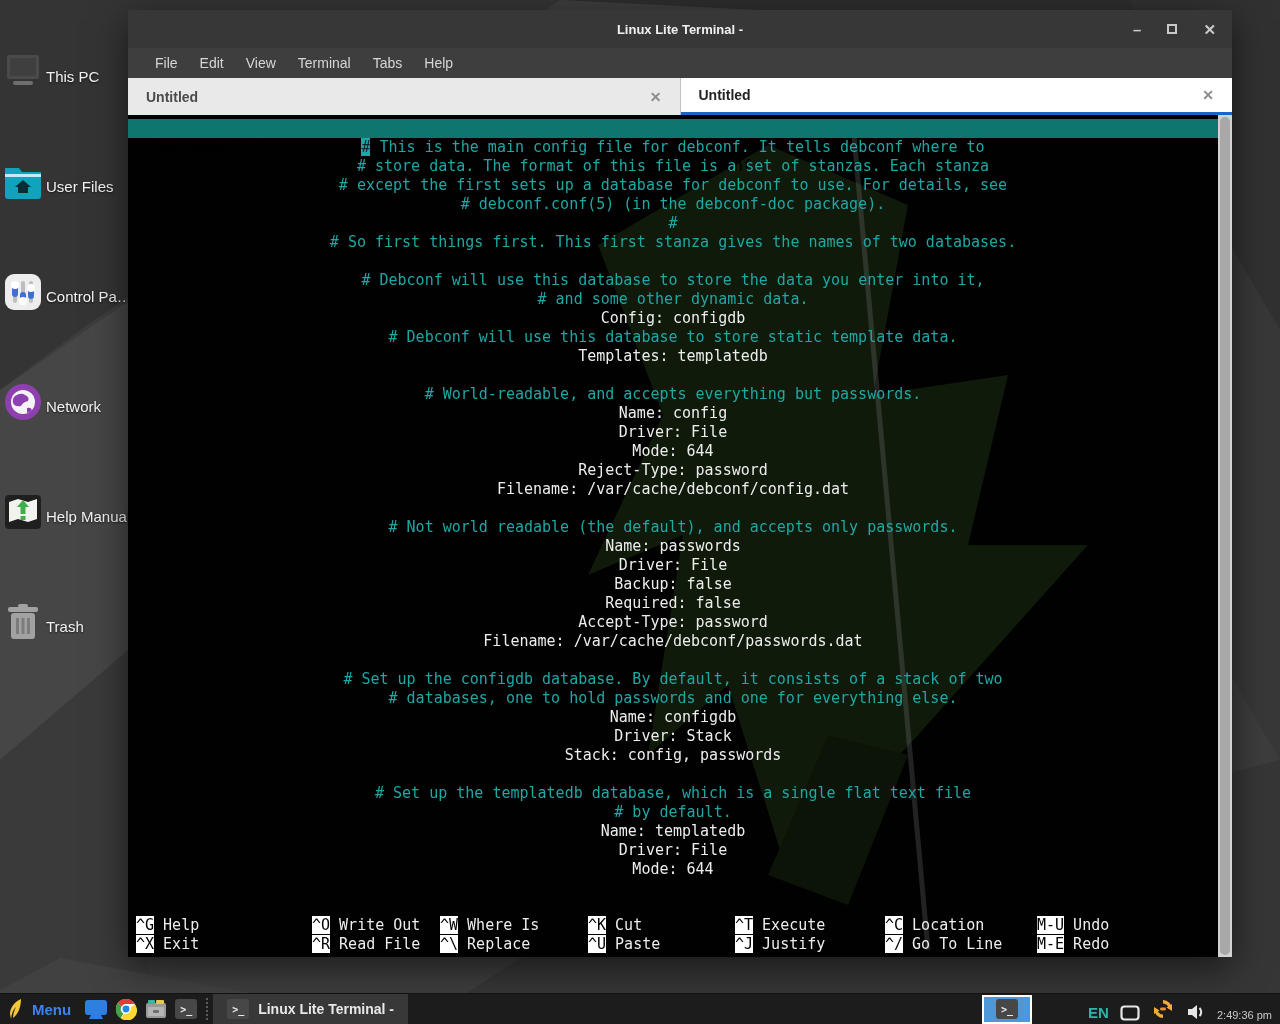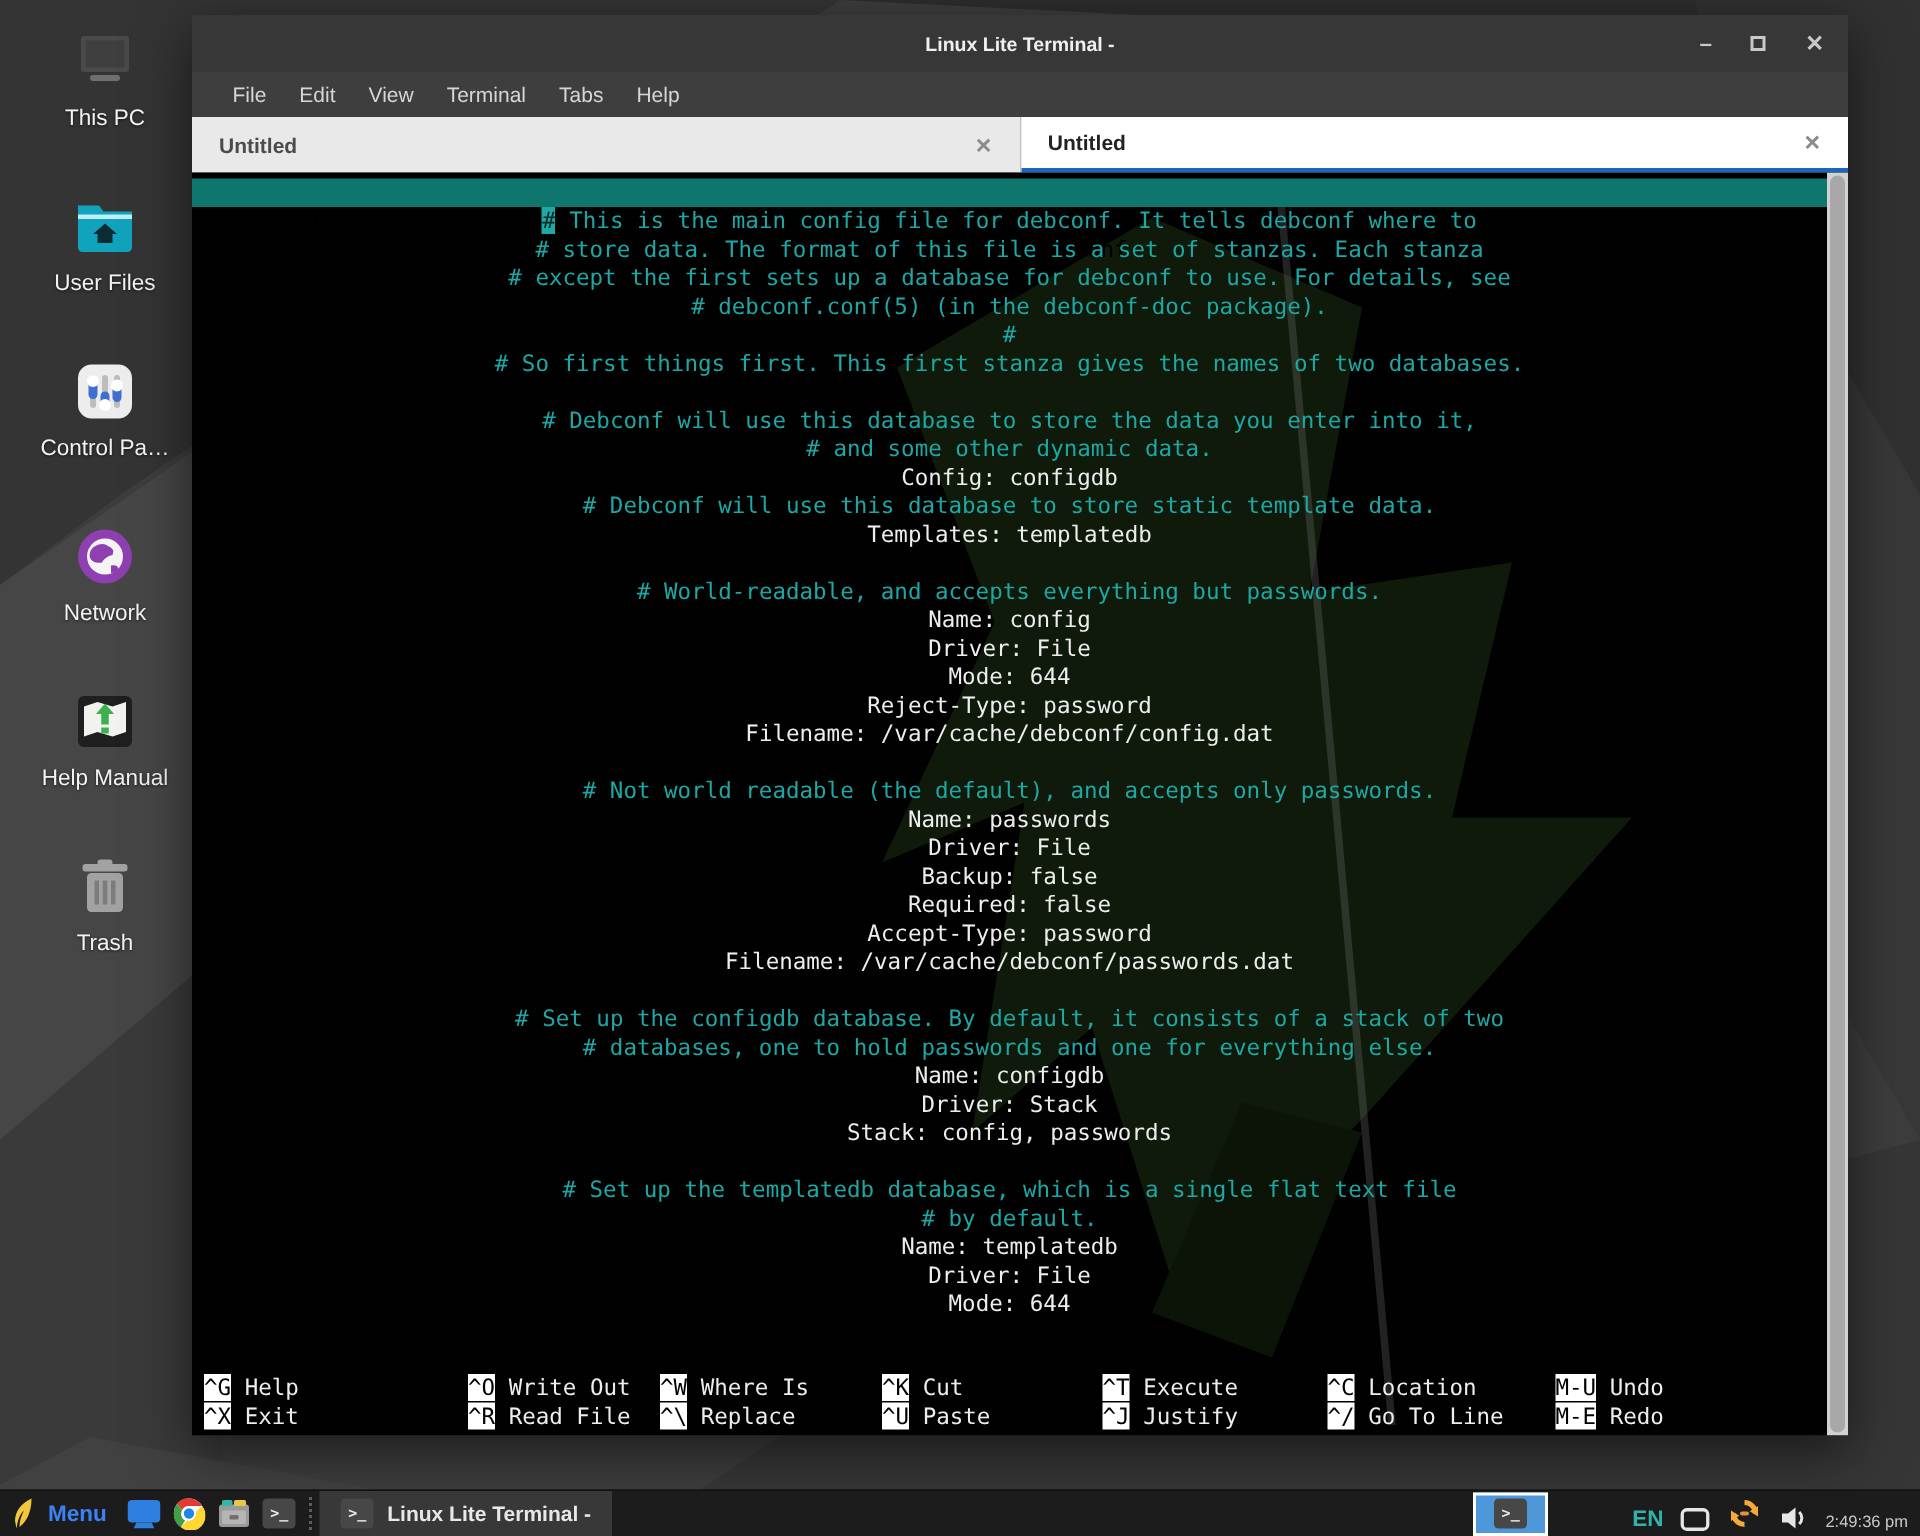--- a/index.html
+++ b/index.html
@@ -4,21 +4,21 @@
 <style>
   * { margin:0; padding:0; box-sizing:border-box; }
   html,body { width:1280px; height:1024px; overflow:hidden; background:#3d3d3d;
               font-family:"Liberation Sans", sans-serif; }
 
   
   .wallpaper { position:absolute; left:0; top:0; width:1280px; height:1024px; }
 
   
   .desktop-icons { position:absolute; left:0; top:14px; width:140px; z-index:2; }
-  .dicon { height:110px; display:flex; flex-direction:column; align-items:center;
+  .dicon { height:110px; display:flex; align-items:center;
            justify-content:flex-start; padding-top:6px; cursor:default; }
   .dicon .ic { width:46px; height:42px; display:flex; align-items:center; justify-content:center; }
   .dicon .lbl { margin-top:8px; font-size:15px; color:#f2f2f2;
                 text-shadow:0 1px 2px rgba(0,0,0,.65); white-space:nowrap; }
 
   
   .window { position:absolute; left:128px; top:10px; width:1104px; height:947px;
             display:flex; flex-direction:column; z-index:3;
             box-shadow:0 10px 34px rgba(0,0,0,.55); }
   .titlebar { height:38px; background:#373737; position:relative; flex:0 0 auto;

